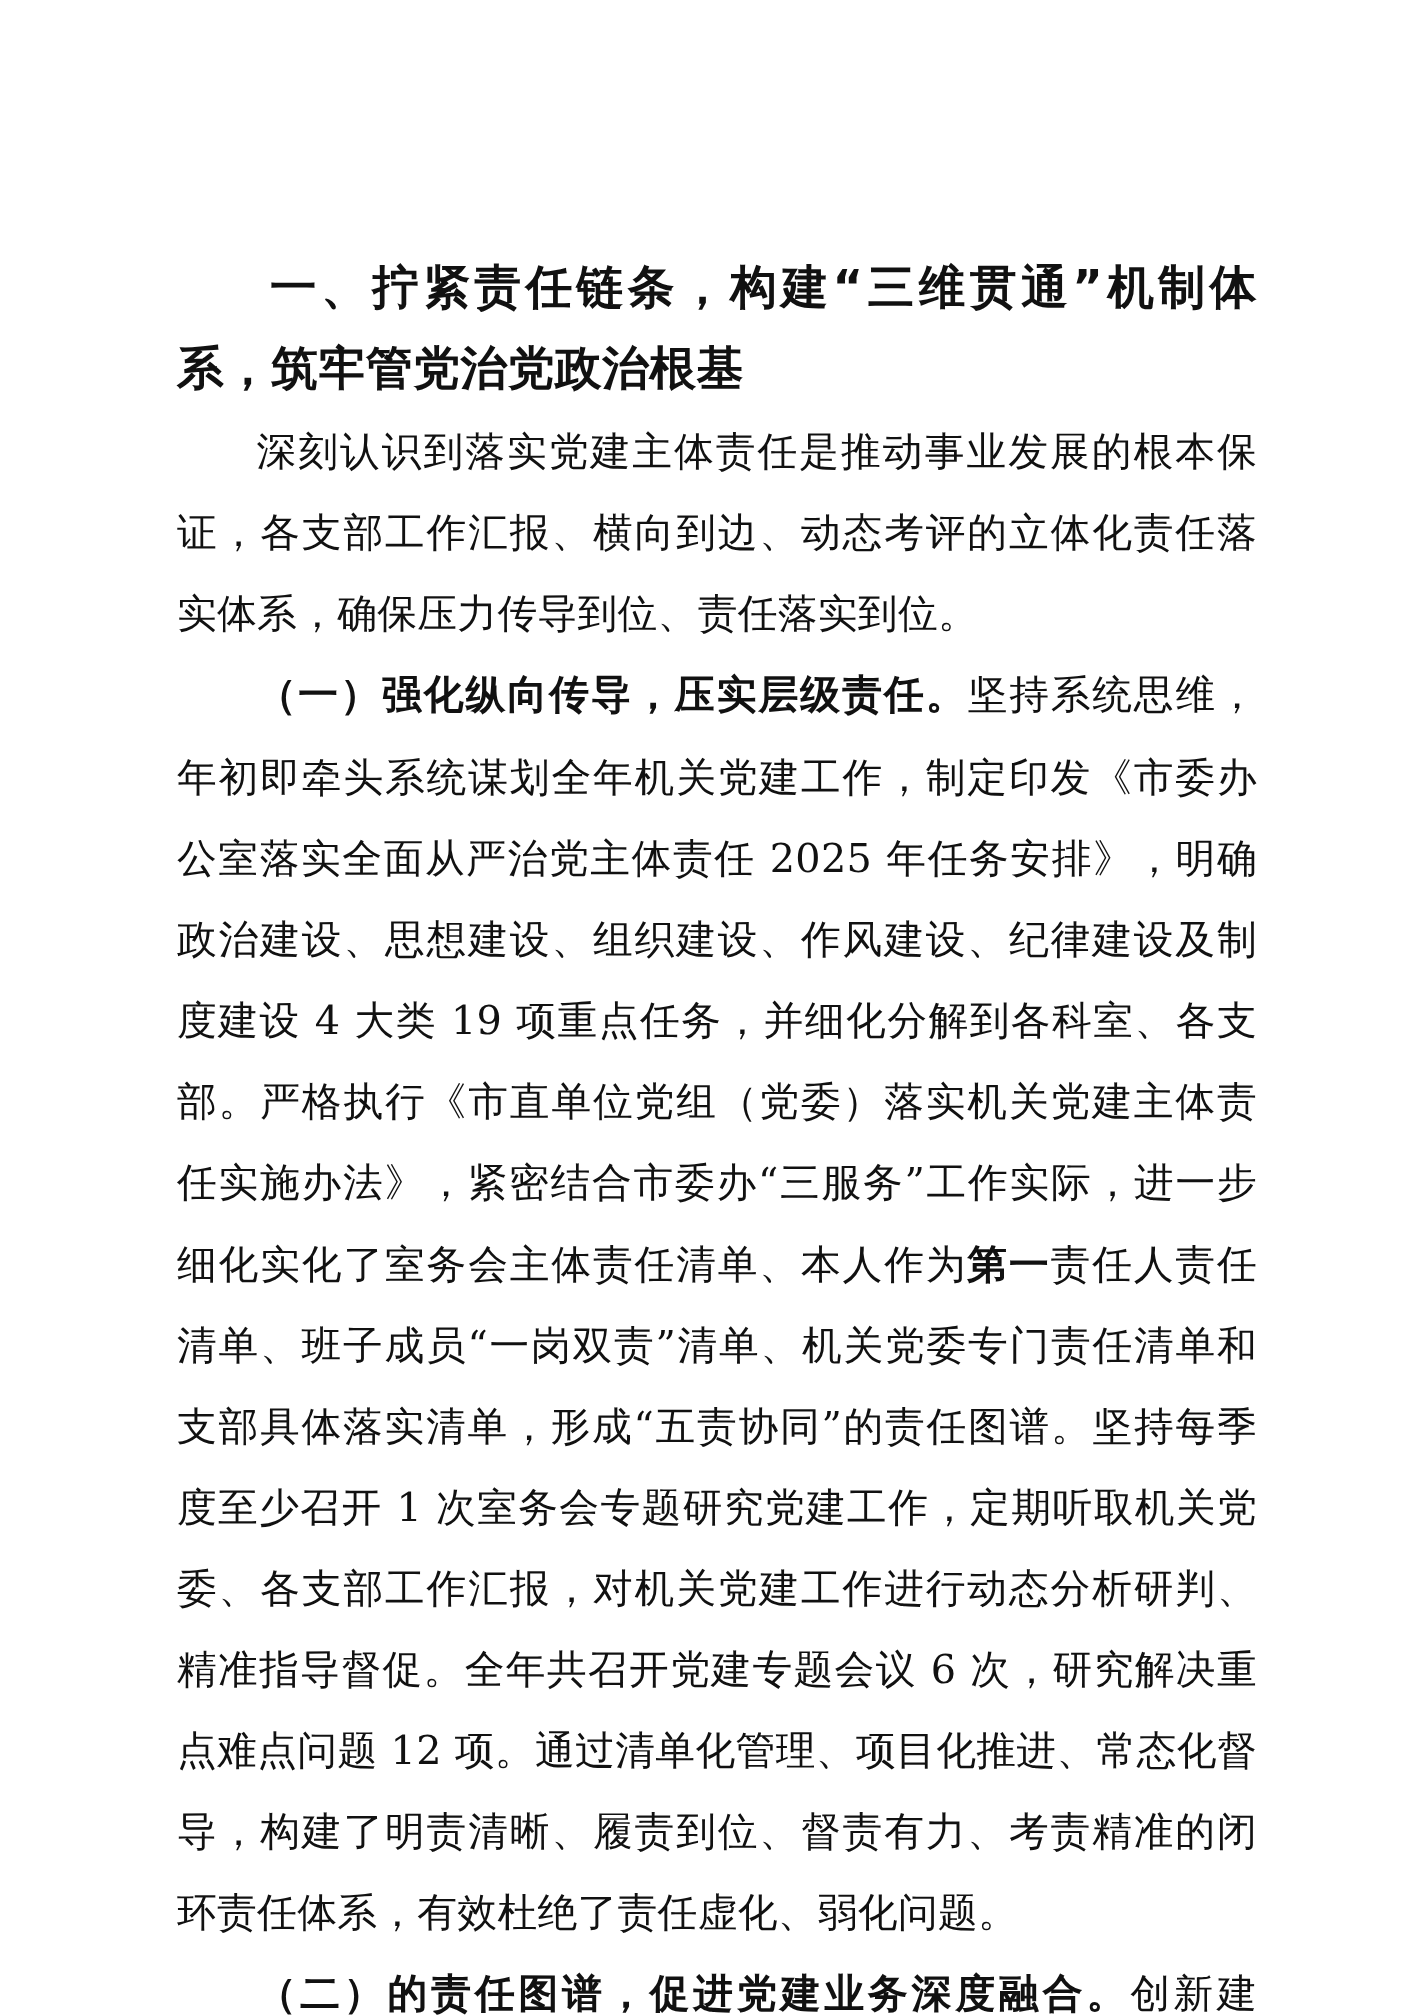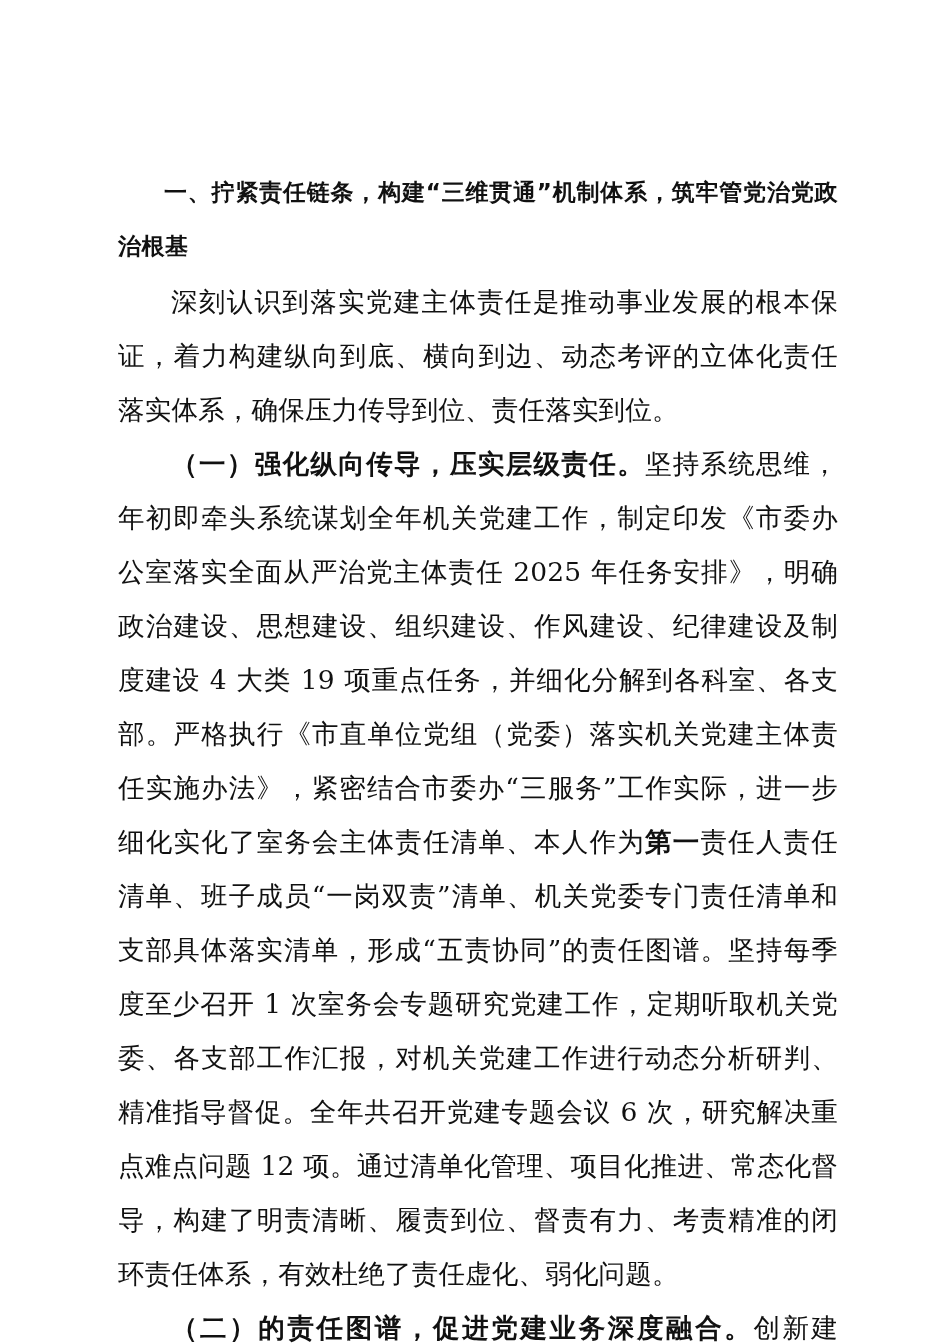--- a/index.html
+++ b/index.html
@@ -21,54 +21,54 @@
     padding: 165px 112px 60px 118px;
     position: relative;
   }
   .doc-body {
     font-size: 26.5px;
     line-height: 54px;
   }
   .heading1 {
     font-family: "DejaVu Sans", "Liberation Sans", sans-serif;
     font-weight: bold;
-    font-size: 23px;
+    font-size: 31px;
     line-height: 54px;
     letter-spacing: 0.5px;
     text-indent: 2em;
     margin: 0 0 2px 0;
     text-align: justify;
     text-justify: inter-ideograph;
   }
   p.para {
     margin: 0;
     text-indent: 2em;
     text-align: justify;
     text-justify: inter-ideograph;
     letter-spacing: 0.2px;
   }
   .sub-lead {
-    font-family: Liberation Serif, serif;
+    font-family: Liberation Mono, monospace;
     font-weight: bold;
     letter-spacing: 0.4px;
   }
   .emph-bold {
     font-family: Liberation Serif, serif;
     font-weight: bold;
   }
 </style>
 </head>
 <body>
 
 <div class="page">
   <div class="doc-body">
 
     <h1 class="heading1">一、拧紧责任链条，构建“三维贯通”机制体系，筑牢管党治党政治根基</h1>
 
-    <p class="para">深刻认识到落实党建主体责任是推动事业发展的根本保证，着力构建纵向到底、横向到边、动态考评的立体化责任落实体系，确保压力传导到位、责任落实到位。</p>
+    <p class="para">深刻认识到落实党建主体责任是推动事业发展的根本保证，各支部工作汇报、横向到边、动态考评的立体化责任落实体系，确保压力传导到位、责任落实到位。</p>
 
     <p class="para">
       <span class="sub-lead">（一）强化纵向传导，压实层级责任。</span><span>坚持系统思维，年初即牵头系统谋划全年机关党建工作，制定印发《市委办公室落实全面从严治党主体责任 2025 年任务安排》，明确政治建设、思想建设、组织建设、作风建设、纪律建设及制度建设 4 大类 19 项重点任务，并细化分解到各科室、各支部。严格执行《市直单位党组（党委）落实机关党建主体责任实施办法》，紧密结合市委办“三服务”工作实际，进一步细化实化了室务会主体责任清单、本人作为</span><span class="emph-bold">第一</span><span>责任人责任清单、班子成员“一岗双责”清单、机关党委专门责任清单和支部具体落实清单，形成“五责协同”的责任图谱。坚持每季度至少召开 1 次室务会专题研究党建工作，定期听取机关党委、各支部工作汇报，对机关党建工作进行动态分析研判、精准指导督促。全年共召开党建专题会议 6 次，研究解决重点难点问题 12 项。通过清单化管理、项目化推进、常态化督导，构建了明责清晰、履责到位、督责有力、考责精准的闭环责任体系，有效杜绝了责任虚化、弱化问题。</span>
     </p>
 
     <p class="para">
       <span class="sub-lead">（二）的责任图谱，促进党建业务深度融合。</span><span>创新建立“业务方案政治把关、党建工作业务赋能”的双向互嵌机制，将“政治体检”深度嵌入业务工作全流程。明确规定，凡重要文件、重</span>
     </p>
 
   </div>

